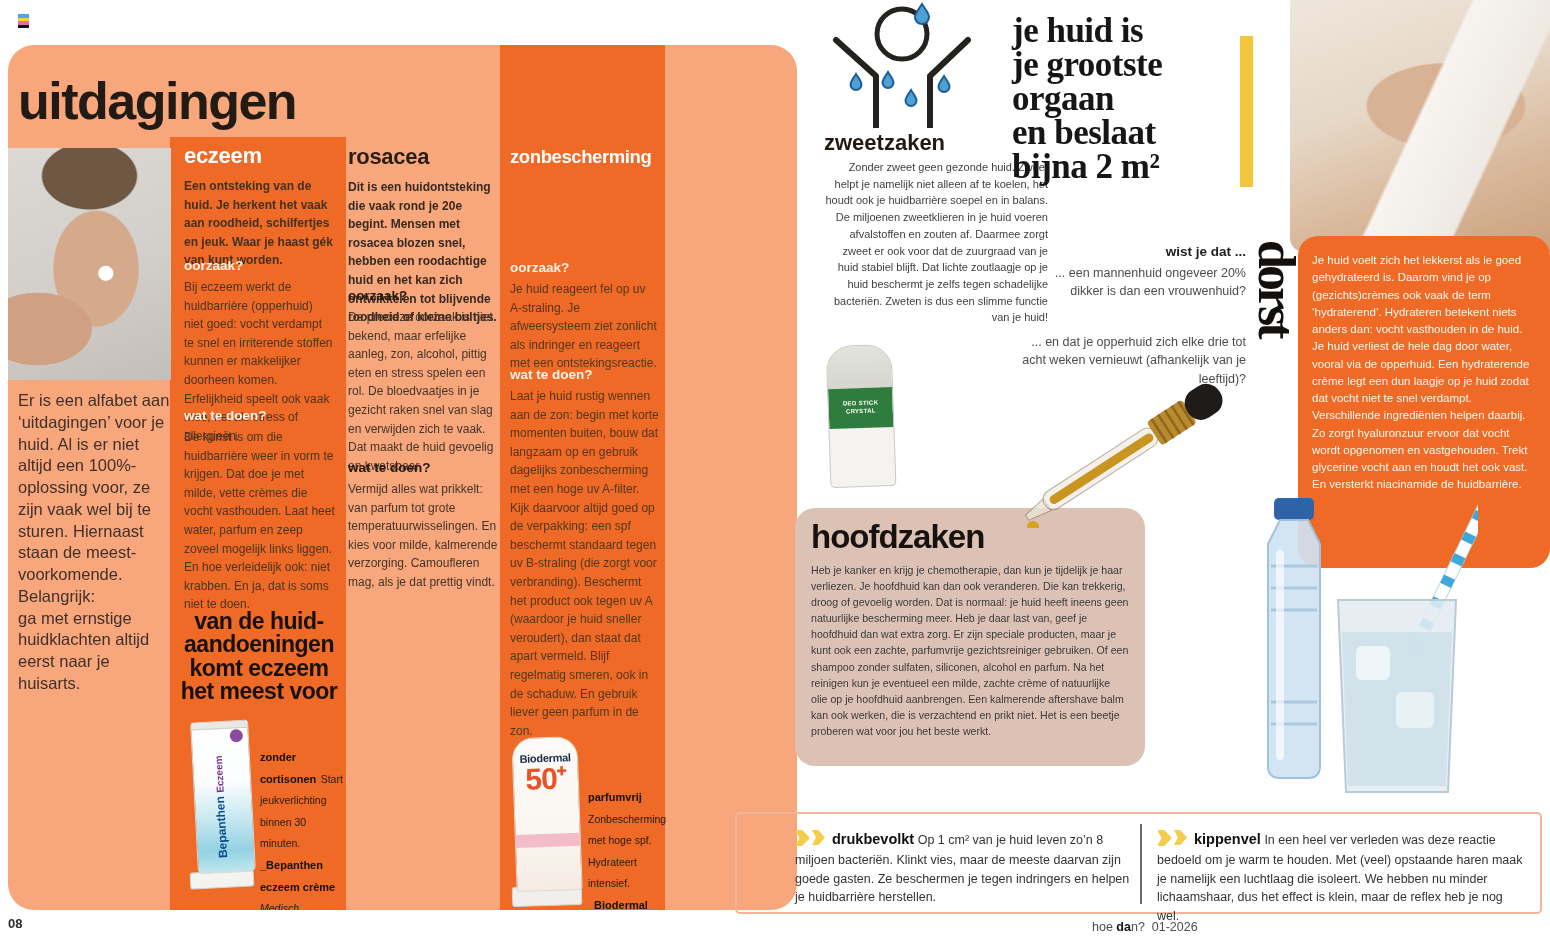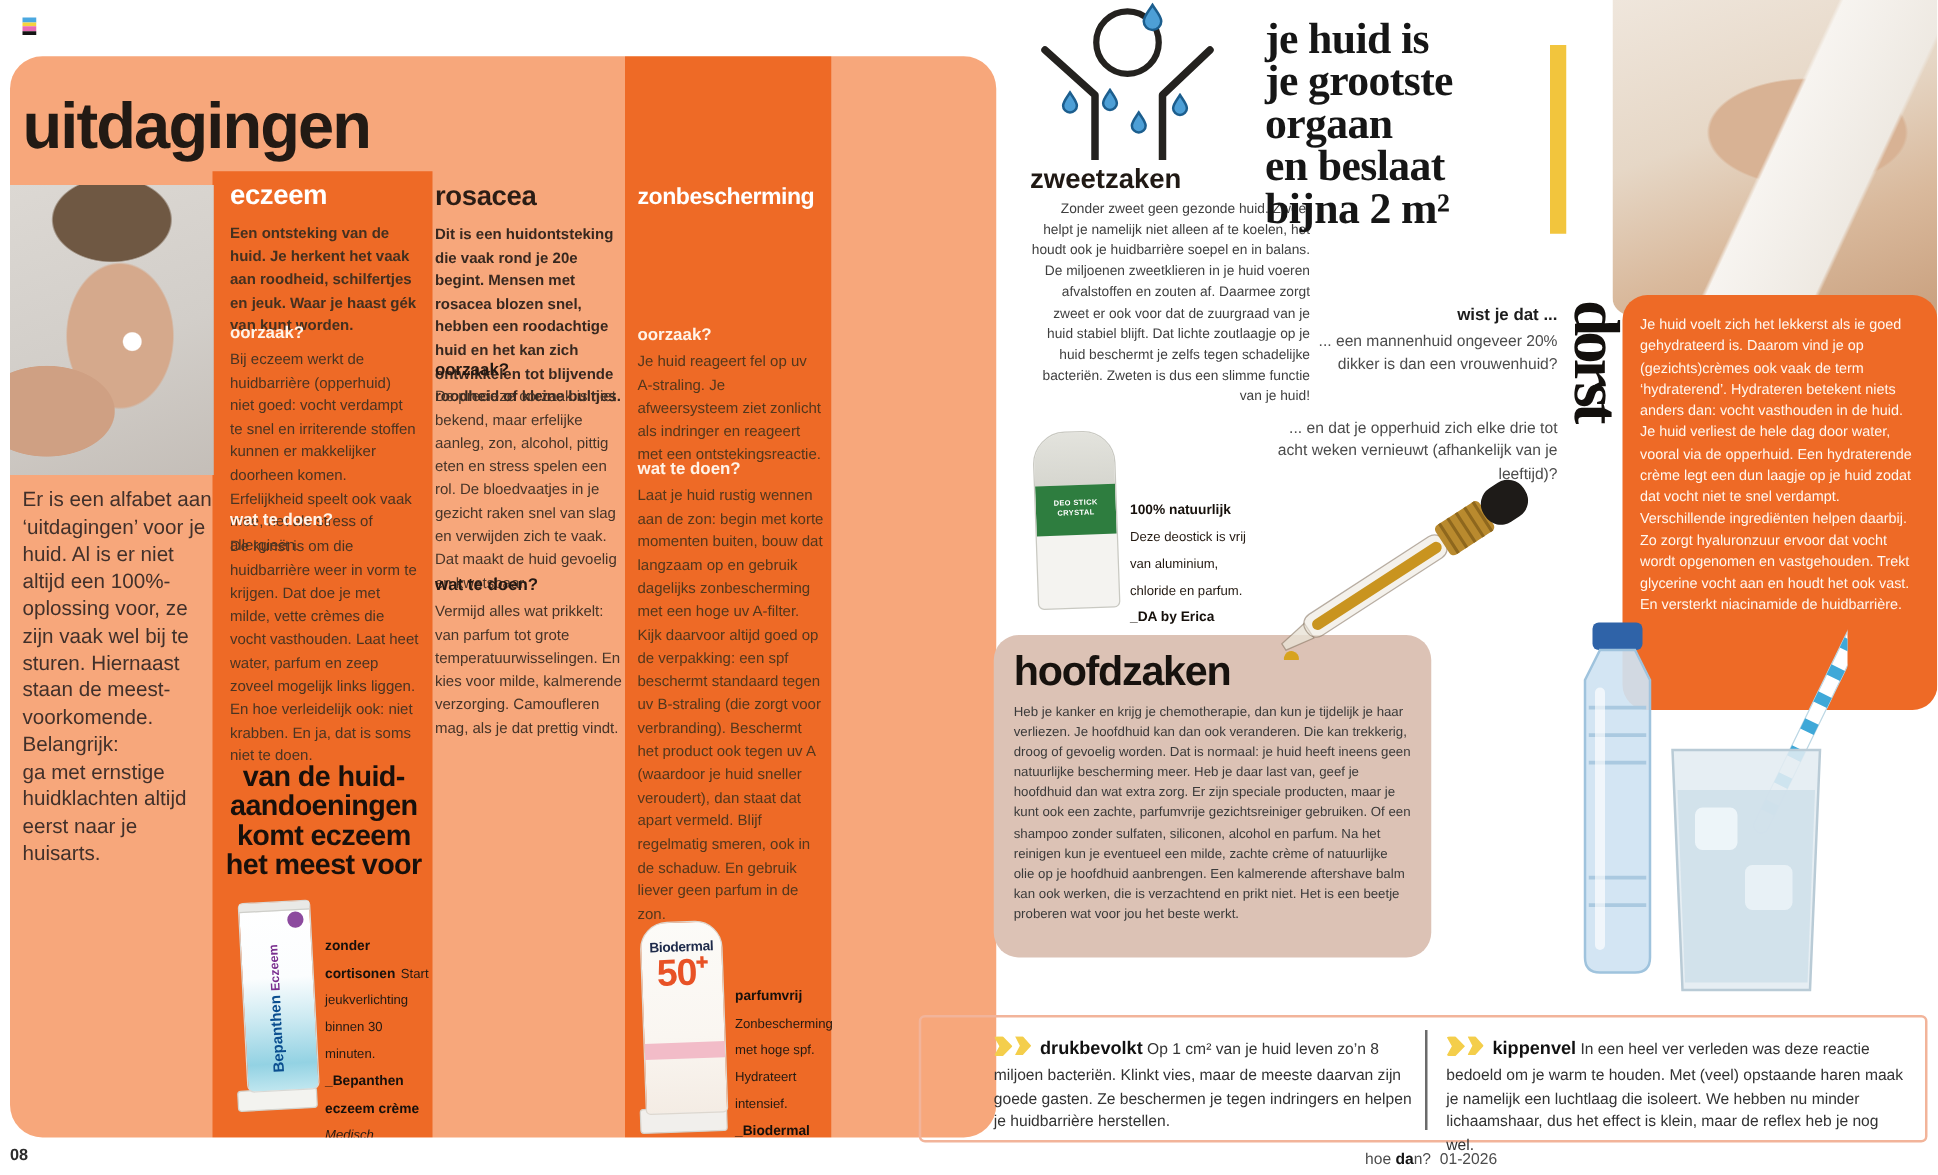--- a/index.html
+++ b/index.html
@@ -226,26 +226,20 @@
     </g>
   </svg>
 
   <div class="abs" id="zz-h">zweetzaken</div>
   <div class="abs" id="zz-body">Zonder zweet geen gezonde huid. Zweet helpt je namelijk niet alleen af te koelen, het houdt ook je huidbarrière soepel en in balans. De miljoenen zweetklieren in je huid voeren afvalstoffen en zouten af. Daarmee zorgt zweet er ook voor dat de zuurgraad van je huid stabiel blijft. Dat lichte zoutlaagje op je huid beschermt je zelfs tegen schadelijke bacteriën. Zweten is dus een slimme functie van je huid!</div>
 
   <div class="abs" id="deo">
     <div id="deo-dome"></div>
     <div id="deo-band">DEO STICK CRYSTAL</div>
   </div>
-  <div class="abs caption" id="deo-caption">
-    <span class="cap-b">100% natuurlijk</span><br>
-    <span class="cap-t">Deze deostick is vrij van aluminium, chloride en parfum.</span><br>
-    <span class="cap-b pre">_DA by Erica
-deo stick crystal</span>
-  </div>
 
   <div class="abs pre" id="headline">je huid is
 je grootste
 orgaan
 en beslaat
 bijna 2 m²</div>
   <div class="abs" id="ybar"></div>
 
   <div class="abs" id="wist">
     <div class="lbl">wist je dat ...</div>

